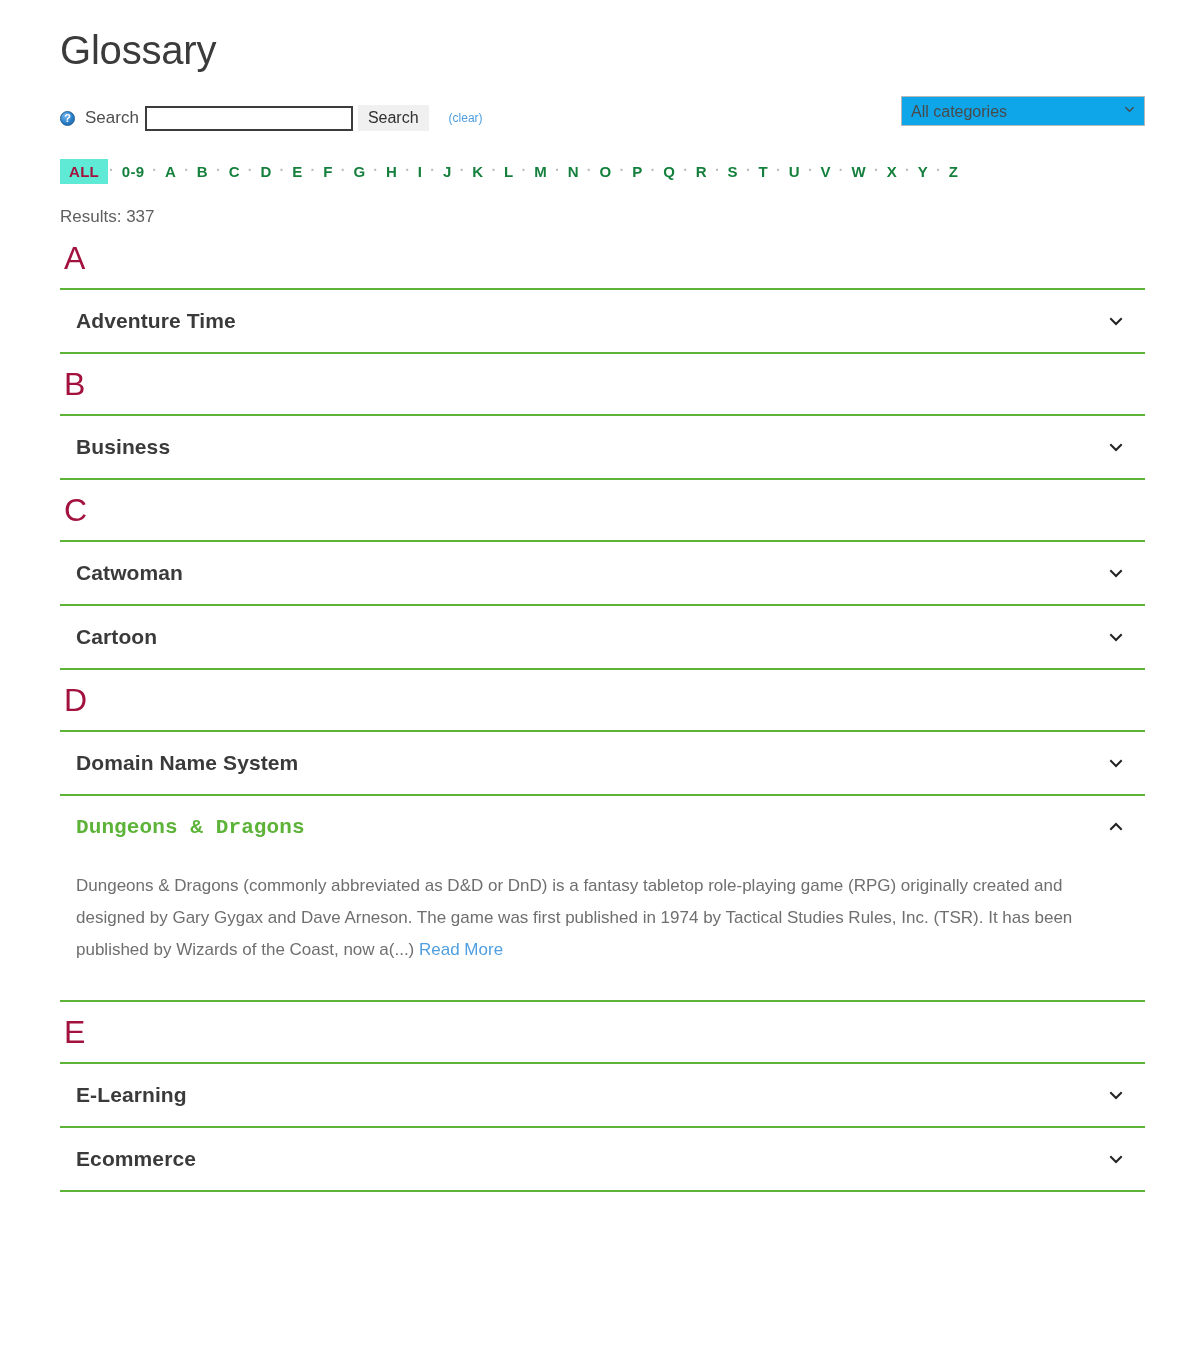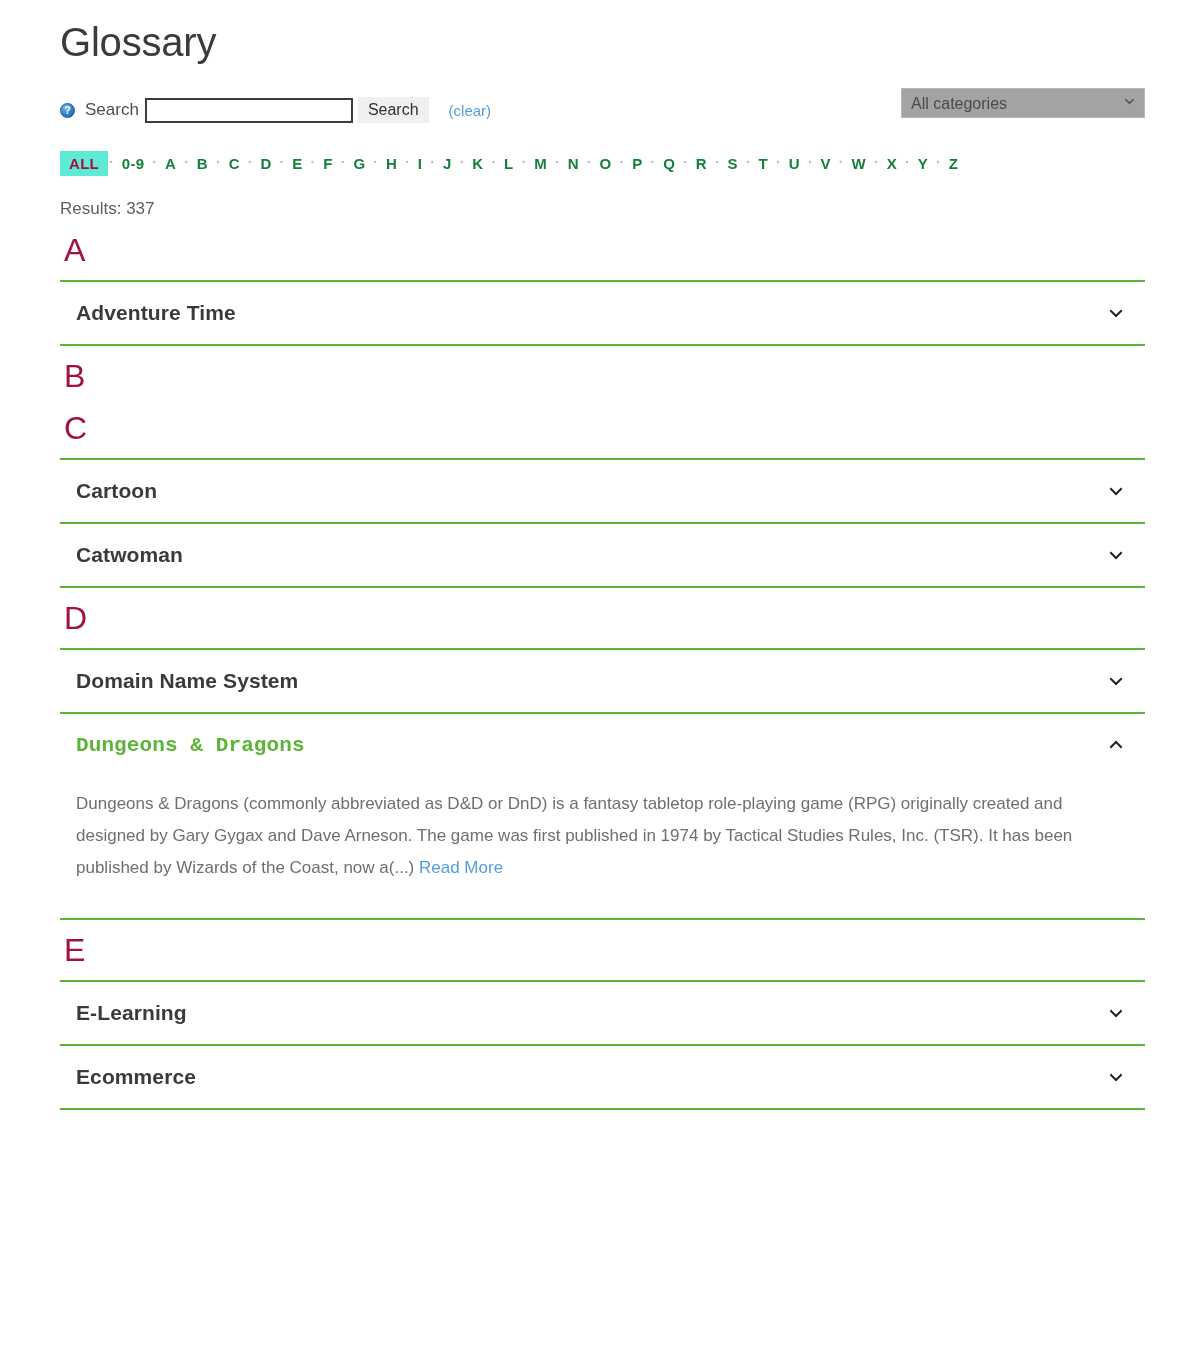--- a/index.html
+++ b/index.html
@@ -14,21 +14,21 @@
   body {
     font-family: "Liberation Sans", sans-serif;
     color: #333333;
     -webkit-font-smoothing: antialiased;
   }
 
   .page {
     position: relative;
     width: 1200px;
     height: 1350px;
-    padding: 0 55px 0 60px;
+    padding: 8px 55px 0 60px;
   }
 
   
   .page-title {
     font-size: 40px;
     font-weight: 400;
     color: #3b3b3b;
     letter-spacing: -0.2px;
     margin: 0;
     padding-top: 18px;
@@ -85,32 +85,32 @@
     font-family: "Liberation Sans", sans-serif;
     font-size: 16px;
     color: #303030;
     padding: 0 9px;
     cursor: pointer;
     line-height: 24px;
   }
   .clear-link {
     margin-left: 20px;
     color: #4f9fe0;
-    font-size: 15px;
+    font-size: 12px;
     text-decoration: none;
     cursor: pointer;
   }
   .category-select {
     position: absolute;
     right: 0;
     top: 0;
     width: 244px;
     height: 30px;
     border: 1px solid #b8b8b8;
-    background: #a3a3a3;
+    background: #0ea5e9;
     font-family: "Liberation Sans", sans-serif;
     font-size: 16px;
     color: #4a4a4a;
     padding: 0 26px 0 9px;
     -webkit-appearance: none;
     -moz-appearance: none;
     appearance: none;
     cursor: pointer;
   }
   .select-wrap { position: absolute; right: 0; top: 0; width: 244px; height: 30px; }
@@ -309,41 +309,51 @@
         <div class="term-header">
           <span class="term-title">Adventure Time</span>
           <span class="chevron">
             <svg viewBox="0 0 14 14" width="14" height="14" aria-hidden="true">
               <path d="M2 5 L7 10 L12 5" fill="none" stroke="currentColor" stroke-width="2" stroke-linecap="square"></path>
             </svg>
           </span>
         </div>
       </div>
       <div class="letter-heading">B</div>
+      <div class="term">
+        <div class="term-header">
+          <span class="term-title">Business</span>
+          <span class="chevron">
+            <svg viewBox="0 0 14 14" width="14" height="14" aria-hidden="true">
+              <path d="M2 5 L7 10 L12 5" fill="none" stroke="currentColor" stroke-width="2" stroke-linecap="square"></path>
+            </svg>
+          </span>
+        </div>
+      </div>
       <div class="letter-heading">C</div>
       <div class="term">
         <div class="term-header">
+          <span class="term-title">Catwoman</span>
+          <span class="chevron">
+            <svg viewBox="0 0 14 14" width="14" height="14" aria-hidden="true">
+              <path d="M2 5 L7 10 L12 5" fill="none" stroke="currentColor" stroke-width="2" stroke-linecap="square"></path>
+            </svg>
+          </span>
+        </div>
+      </div>
+      <div class="term">
+        <div class="term-header">
           <span class="term-title">Cartoon</span>
           <span class="chevron">
             <svg viewBox="0 0 14 14" width="14" height="14" aria-hidden="true">
               <path d="M2 5 L7 10 L12 5" fill="none" stroke="currentColor" stroke-width="2" stroke-linecap="square"></path>
             </svg>
           </span>
         </div>
       </div>
-      <div class="term">
-        <div class="term-header">
-          <span class="term-title">Catwoman</span>
-          <span class="chevron">
-            <svg viewBox="0 0 14 14" width="14" height="14" aria-hidden="true">
-              <path d="M2 5 L7 10 L12 5" fill="none" stroke="currentColor" stroke-width="2" stroke-linecap="square"></path>
-            </svg>
-          </span>
-        </div>
-      </div>
       <div class="letter-heading">D</div>
       <div class="term">
         <div class="term-header">
           <span class="term-title">Domain Name System</span>
           <span class="chevron">
             <svg viewBox="0 0 14 14" width="14" height="14" aria-hidden="true">
               <path d="M2 5 L7 10 L12 5" fill="none" stroke="currentColor" stroke-width="2" stroke-linecap="square"></path>
             </svg>
           </span>
         </div>

